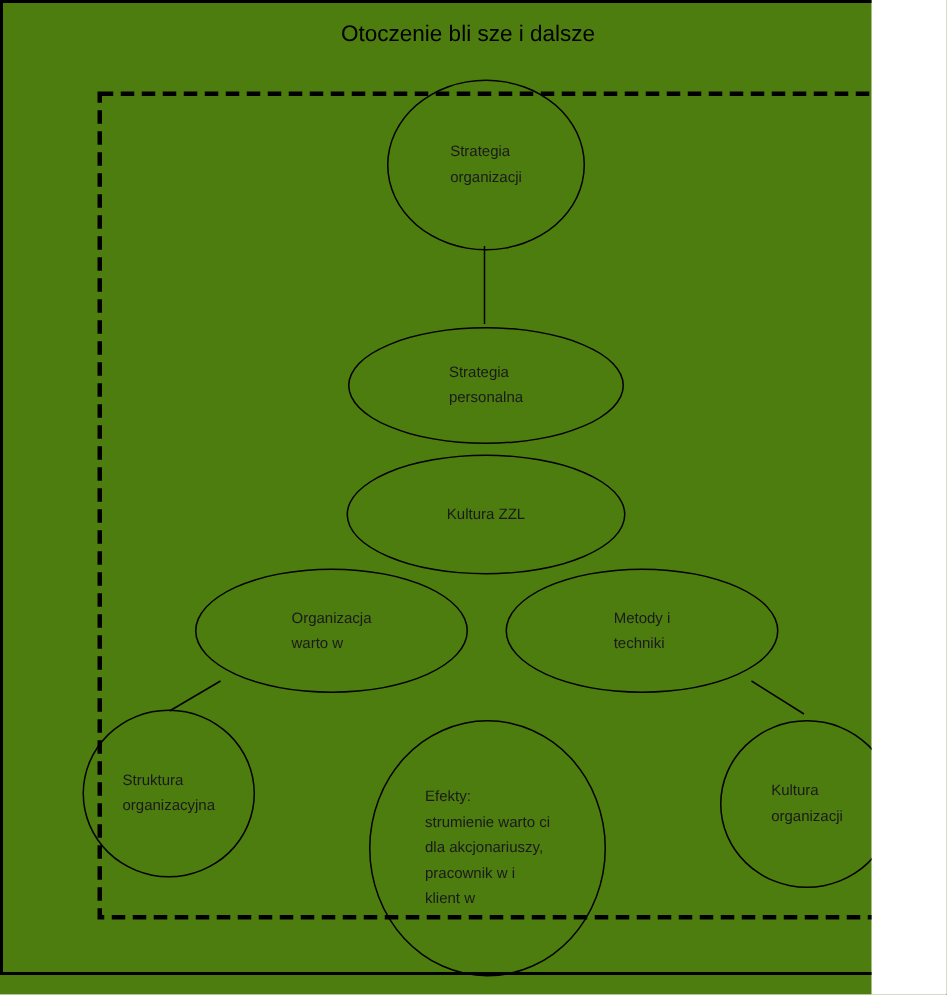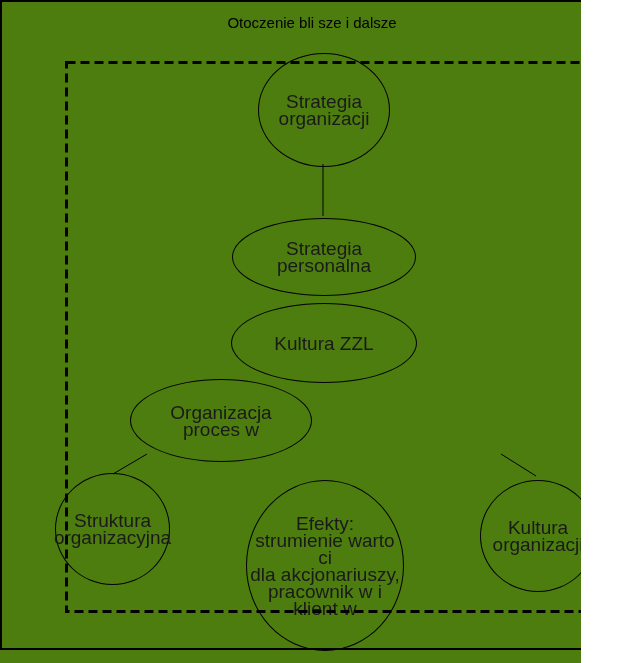--- a/index.html
+++ b/index.html
@@ -52,22 +52,22 @@
     border-radius: 50%;
     box-sizing: border-box;
     background: transparent;
     display: flex;
     align-items: center;
     justify-content: center;
     z-index: 2;
   }
   .node-label {
     display: block;
-    text-align: center;
-    font-size: 19px;
+    text-align: left;
+    font-size: 10px;
     line-height: 17px;
     color: #1a1a1a;
     white-space: pre-line;
   }
   
   .n-strategia-organizacji { left: 258px; top: 53px;  width: 132px; height: 114px; }
   .n-strategia-personalna  { left: 232px; top: 218px; width: 184px; height: 78px;  }
   .n-aktorzy-zzl           { left: 231px; top: 303px; width: 186px; height: 80px;  }
   .n-organizacja-procesow  { left: 130px; top: 379px; width: 182px; height: 83px;  }
   .n-metody-techniki       { left: 337px; top: 379px; width: 182px; height: 83px;  }
@@ -99,23 +99,27 @@
     <span class="node-label">Strategia
 personalna</span>
   </div>
 
   <div class="node n-aktorzy-zzl">
     <span class="node-label">Kultura ZZL</span>
   </div>
 
   <div class="node n-organizacja-procesow">
     <span class="node-label">Organizacja
-proces w</span>
+warto w</span>
   </div>
 
+  <div class="node n-metody-techniki">
+    <span class="node-label">Metody i
+techniki</span>
+  </div>
 
   <div class="node n-efekty">
     <span class="node-label">Efekty:
 strumienie warto ci
 dla akcjonariuszy,
 pracownik w i
 klient w</span>
   </div>
 
   <div class="node n-struktura-organizacyjna">

